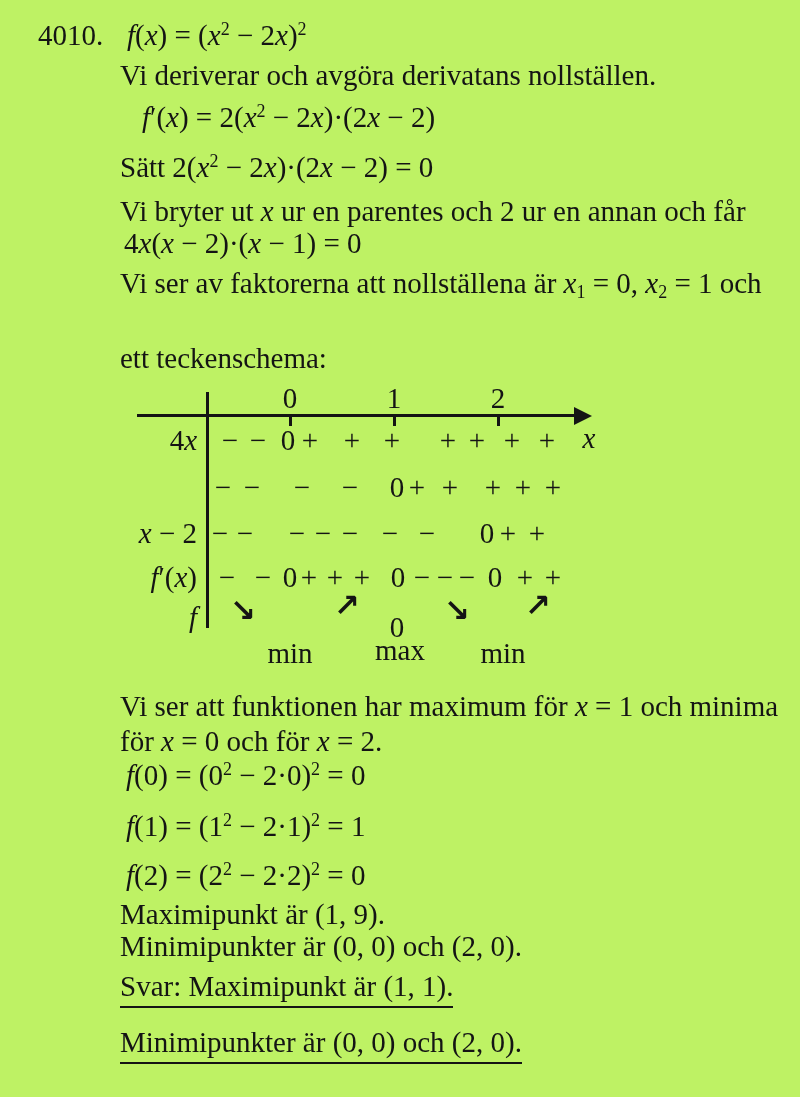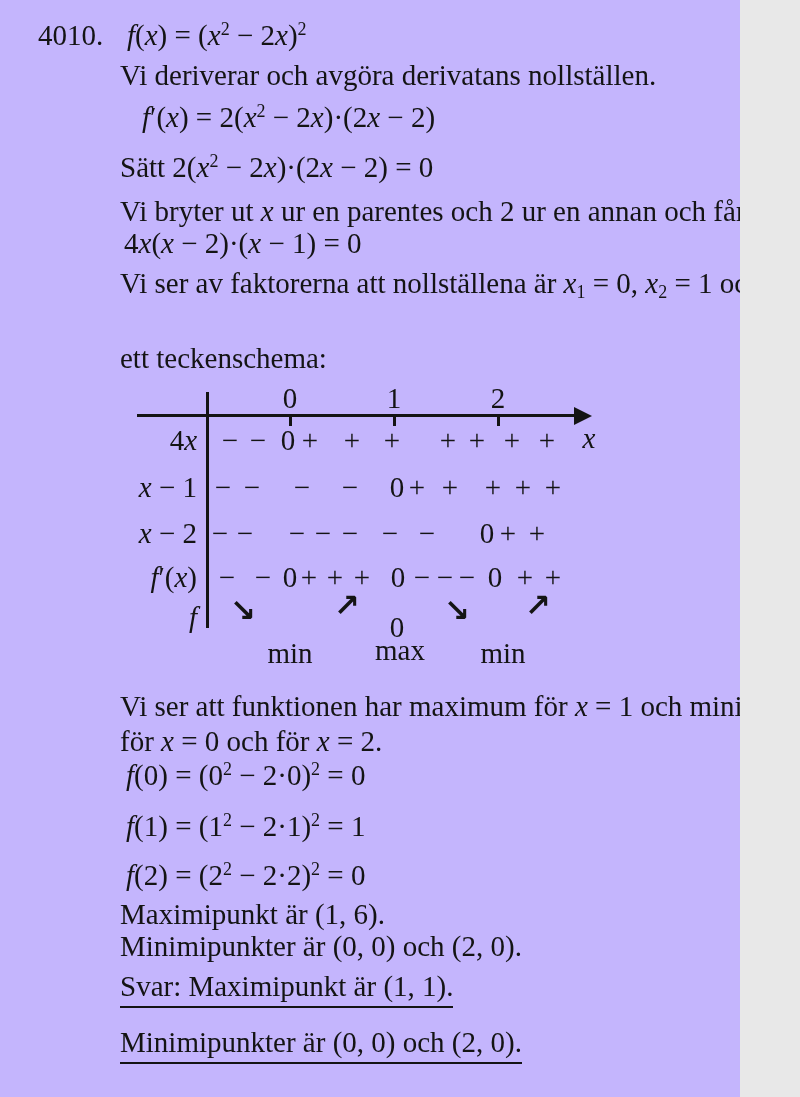--- a/index.html
+++ b/index.html
@@ -1,19 +1,19 @@
 <!DOCTYPE html>
 <html><head>
 <meta charset="utf-8">
 <style>
   html,body{margin:0;padding:0;background:#e8e8e8;}
   .page{
     position:relative;
-    width:740px;height:1097px;
-    background:#c4b5fd;
+    width:800px;height:1097px;
+    background:#bef264;
     color:#141414;
     font-family:"Liberation Serif","DejaVu Serif",serif;
     overflow:hidden;
   }
   .line{
     position:absolute;
     font-size:29px;
     line-height:38px;
     white-space:nowrap;
   }
@@ -67,21 +67,20 @@
       <div class="cell" style="left: 230px; top: 36px;">−</div>
       <div class="cell" style="left: 258px; top: 36px;">−</div>
       <div class="cell" style="left: 288px; top: 36px;">0</div>
       <div class="cell" style="left: 310px; top: 36px;">+</div>
       <div class="cell" style="left: 352px; top: 36px;">+</div>
       <div class="cell" style="left: 392px; top: 36px;">+</div>
       <div class="cell" style="left: 448px; top: 36px;">+</div>
       <div class="cell" style="left: 477px; top: 36px;">+</div>
       <div class="cell" style="left: 512px; top: 36px;">+</div>
       <div class="cell" style="left: 547px; top: 36px;">+</div>
-      <div class="row-label" style="top: 83px;"><i>x</i> − 1</div>
       <div class="cell" style="left: 223px; top: 83px;">−</div>
       <div class="cell" style="left: 252px; top: 83px;">−</div>
       <div class="cell" style="left: 302px; top: 83px;">−</div>
       <div class="cell" style="left: 350px; top: 83px;">−</div>
       <div class="cell" style="left: 397px; top: 83px;">0</div>
       <div class="cell" style="left: 417px; top: 83px;">+</div>
       <div class="cell" style="left: 450px; top: 83px;">+</div>
       <div class="cell" style="left: 493px; top: 83px;">+</div>
       <div class="cell" style="left: 523px; top: 83px;">+</div>
       <div class="cell" style="left: 553px; top: 83px;">+</div>
@@ -119,18 +118,18 @@
       <div class="bottom-label" style="left: 290px; top: 249px;">min</div>
       <div class="bottom-label" style="left: 400px; top: 246px;">max</div>
       <div class="bottom-label" style="left: 503px; top: 249px;">min</div>
     </div>
 
   <div class="line" style="left:120px;top:687px">Vi ser att funktionen har maximum för <i>x</i> = 1 och minima</div>
   <div class="line" style="left:120px;top:722px">för <i>x</i> = 0 och för <i>x</i> = 2.</div>
   <div class="line" style="left:126px;top:756px"><i>f</i>(0) = (0<sup>2</sup> − 2·0)<sup>2</sup> = 0</div>
   <div class="line" style="left:126px;top:807px"><i>f</i>(1) = (1<sup>2</sup> − 2·1)<sup>2</sup> = 1</div>
   <div class="line" style="left:126px;top:856px"><i>f</i>(2) = (2<sup>2</sup> − 2·2)<sup>2</sup> = 0</div>
-  <div class="line" style="left:120px;top:895px">Maximipunkt är (1, 6).</div>
+  <div class="line" style="left:120px;top:895px">Maximipunkt är (1, 9).</div>
   <div class="line" style="left:120px;top:927px">Minimipunkter är (0, 0) och (2, 0).</div>
 
   <div class="line" style="left:120px;top:967px"><span class="ul">Svar: Maximipunkt är (1, 1).</span></div>
   <div class="line" style="left:120px;top:1023px"><span class="ul">Minimipunkter är (0, 0) och (2, 0).</span></div>
 </div>
 
 </body></html>

